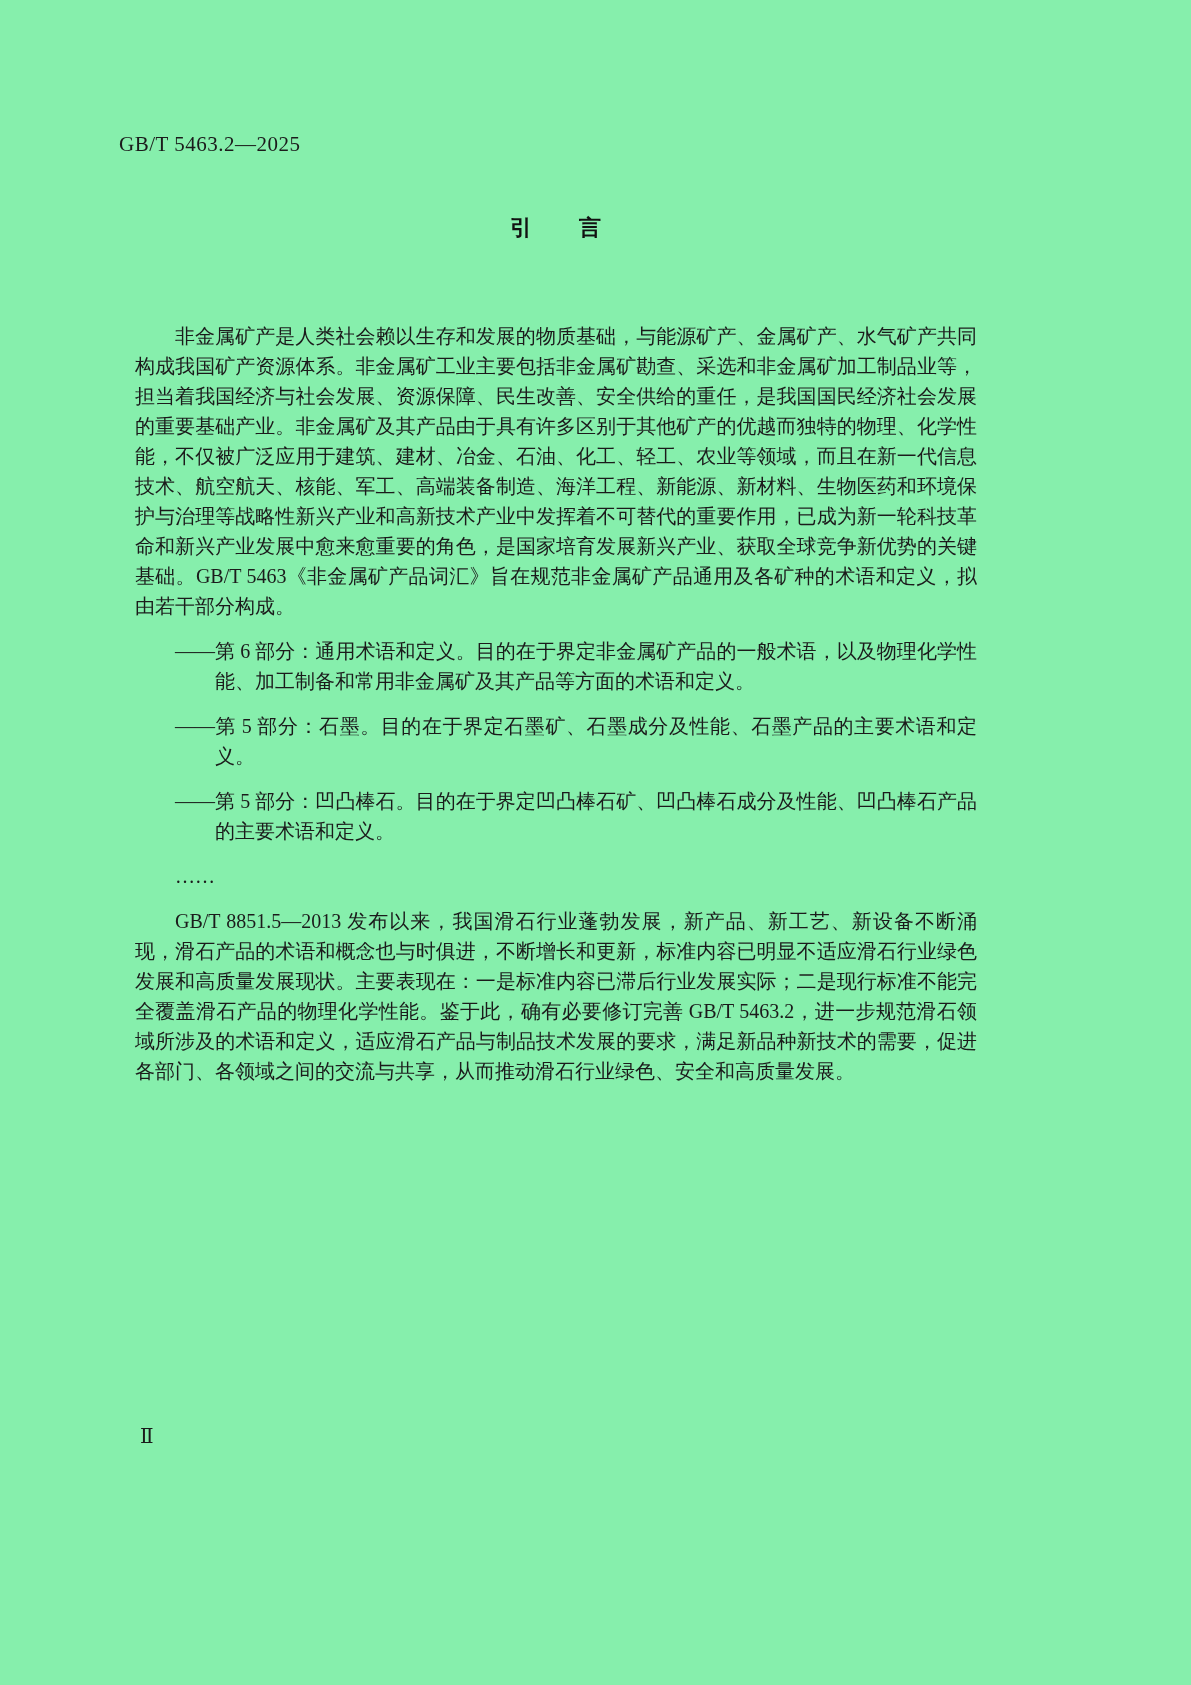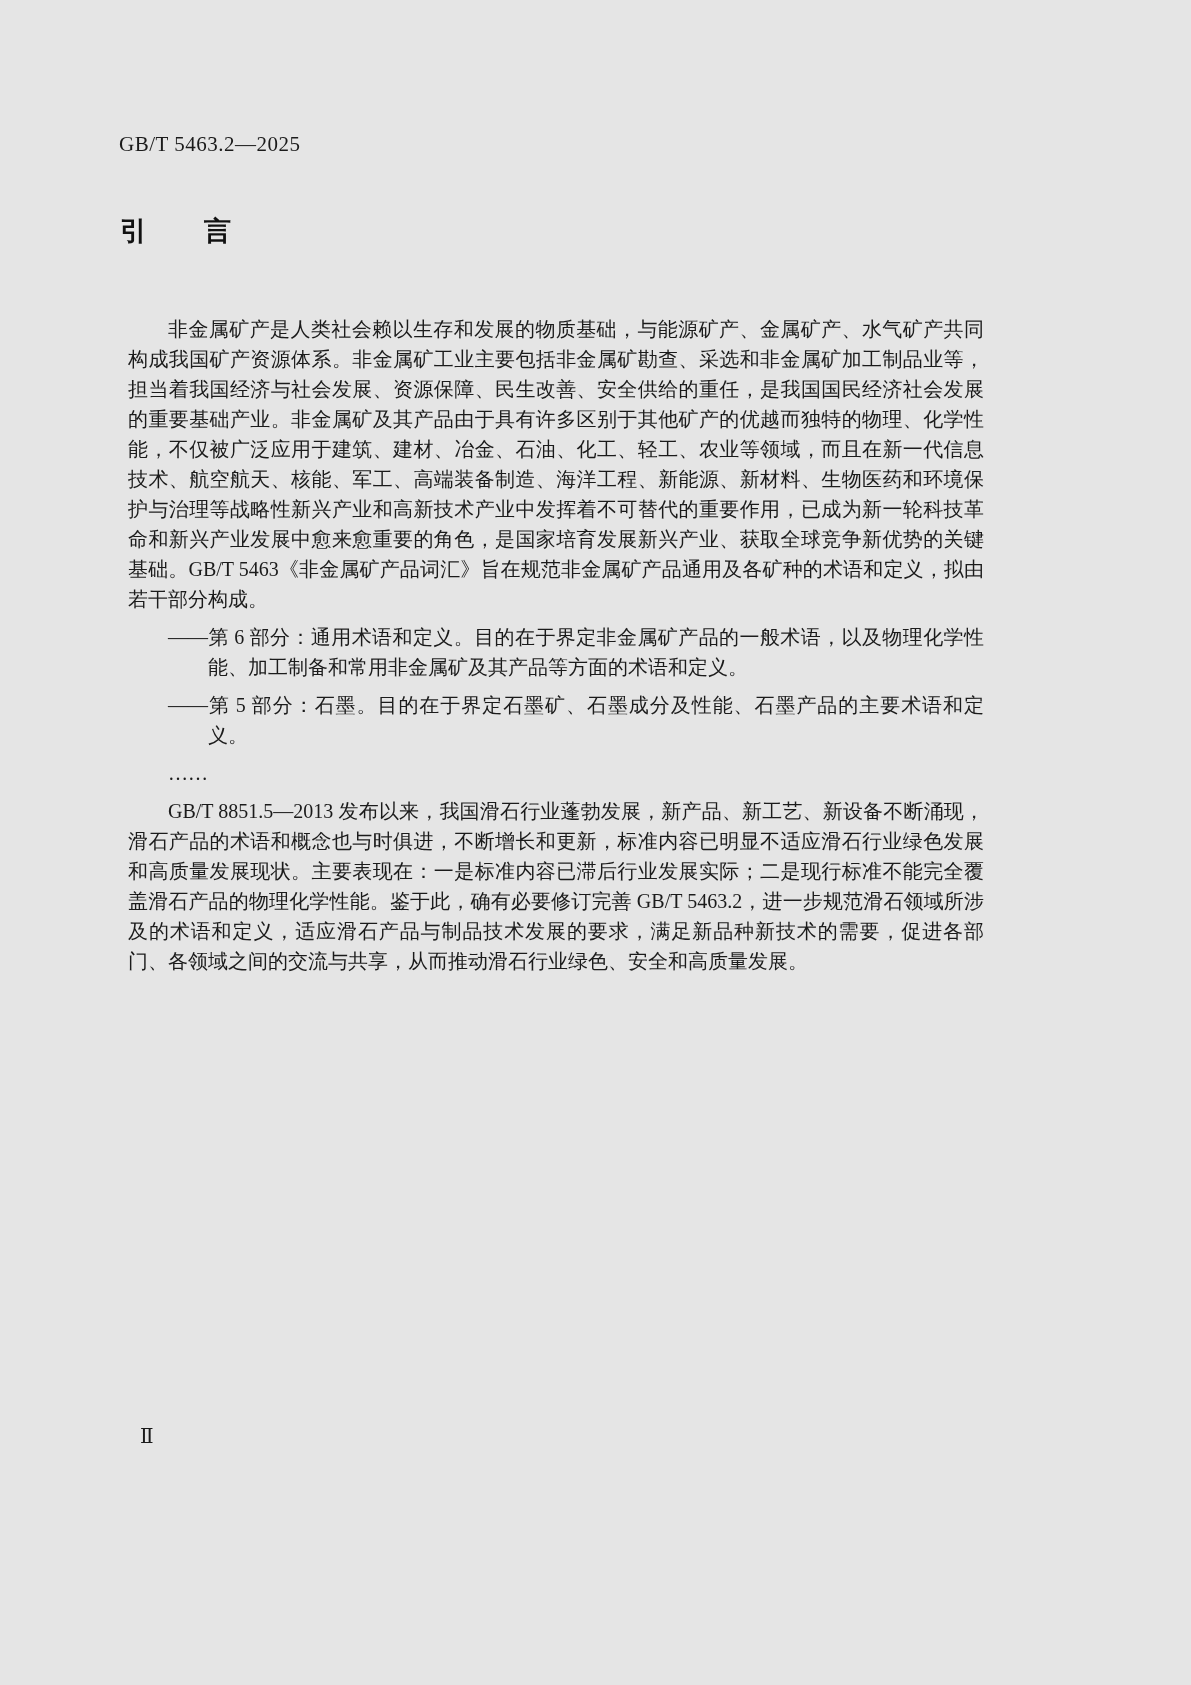--- a/index.html
+++ b/index.html
@@ -8,53 +8,53 @@
     width: 1191px;
     height: 1685px;
     background: #ffffff;
     position: relative;
     font-family: "Liberation Serif", "DejaVu Serif", serif;
     color: #1b1b1b;
   }
   .page {
     position: absolute;
     inset: 0;
-    background: #e5e5e5;
+    background: #86efac;
   }
   .doc-code {
     position: absolute;
     left: 119px;
     top: 132px;
     font-size: 21px;
     letter-spacing: 0.5px;
     white-space: nowrap;
   }
   .title {
     position: absolute;
     left: 120px;
     top: 213px;
     width: 872px;
     margin: 0;
-    text-align: left;
-    font-size: 27px;
+    text-align: center;
+    font-size: 22px;
     font-weight: 700;
     letter-spacing: 1px;
     color: #111;
   }
   .body-text {
     position: absolute;
     left: 120px;
     top: 306px;
     width: 872px;
     font-size: 20px;
     line-height: 30px;
     text-align: justify;
     text-justify: inter-ideograph;
   }
-  .body-text p { margin: 8px; }
+  .body-text p { margin: 15px; }
   .para { text-indent: 2em; }
   .list-item {
     padding-left: 4em;
     text-indent: -2em;
   }
   .ellipsis-line { text-indent: 2em; }
   .page-number {
     position: absolute;
     left: 140px;
     top: 1424px;
@@ -73,20 +73,21 @@
   <div class="body-text">
 
     <p class="para">非金属矿产是人类社会赖以生存和发展的物质基础，与能源矿产、金属矿产、水气矿产共同构成我国矿产资源体系。非金属矿工业主要包括非金属矿勘查、采选和非金属矿加工制品业等，担当着我国经济与社会发展、资源保障、民生改善、安全供给的重任，是我国国民经济社会发展的重要基础产业。非金属矿及其产品由于具有许多区别于其他矿产的优越而独特的物理、化学性能，不仅被广泛应用于建筑、建材、冶金、石油、化工、轻工、农业等领域，而且在新一代信息技术、航空航天、核能、军工、高端装备制造、海洋工程、新能源、新材料、生物医药和环境保护与治理等战略性新兴产业和高新技术产业中发挥着不可替代的重要作用，已成为新一轮科技革命和新兴产业发展中愈来愈重要的角色，是国家培育发展新兴产业、获取全球竞争新优势的关键基础。GB/T 5463《非金属矿产品词汇》旨在规范非金属矿产品通用及各矿种的术语和定义，拟由若干部分构成。</p>
 
     <p class="list-item">——第 6 部分：通用术语和定义。目的在于界定非金属矿产品的一般术语，以及物理化学性能、加工制备和常用非金属矿及其产品等方面的术语和定义。</p>
 
 
 
     <p class="list-item">——第 5 部分：石墨。目的在于界定石墨矿、石墨成分及性能、石墨产品的主要术语和定义。</p>
 
+    <p class="list-item">——第 5 部分：凹凸棒石。目的在于界定凹凸棒石矿、凹凸棒石成分及性能、凹凸棒石产品的主要术语和定义。</p>
 
     <p class="ellipsis-line">……</p>
 
     <p class="para">GB/T 8851.5—2013 发布以来，我国滑石行业蓬勃发展，新产品、新工艺、新设备不断涌现，滑石产品的术语和概念也与时俱进，不断增长和更新，标准内容已明显不适应滑石行业绿色发展和高质量发展现状。主要表现在：一是标准内容已滞后行业发展实际；二是现行标准不能完全覆盖滑石产品的物理化学性能。鉴于此，确有必要修订完善 GB/T 5463.2，进一步规范滑石领域所涉及的术语和定义，适应滑石产品与制品技术发展的要求，满足新品种新技术的需要，促进各部门、各领域之间的交流与共享，从而推动滑石行业绿色、安全和高质量发展。</p>
 
   </div>
 
   <div class="page-number">Ⅱ</div>
 
 </div>

